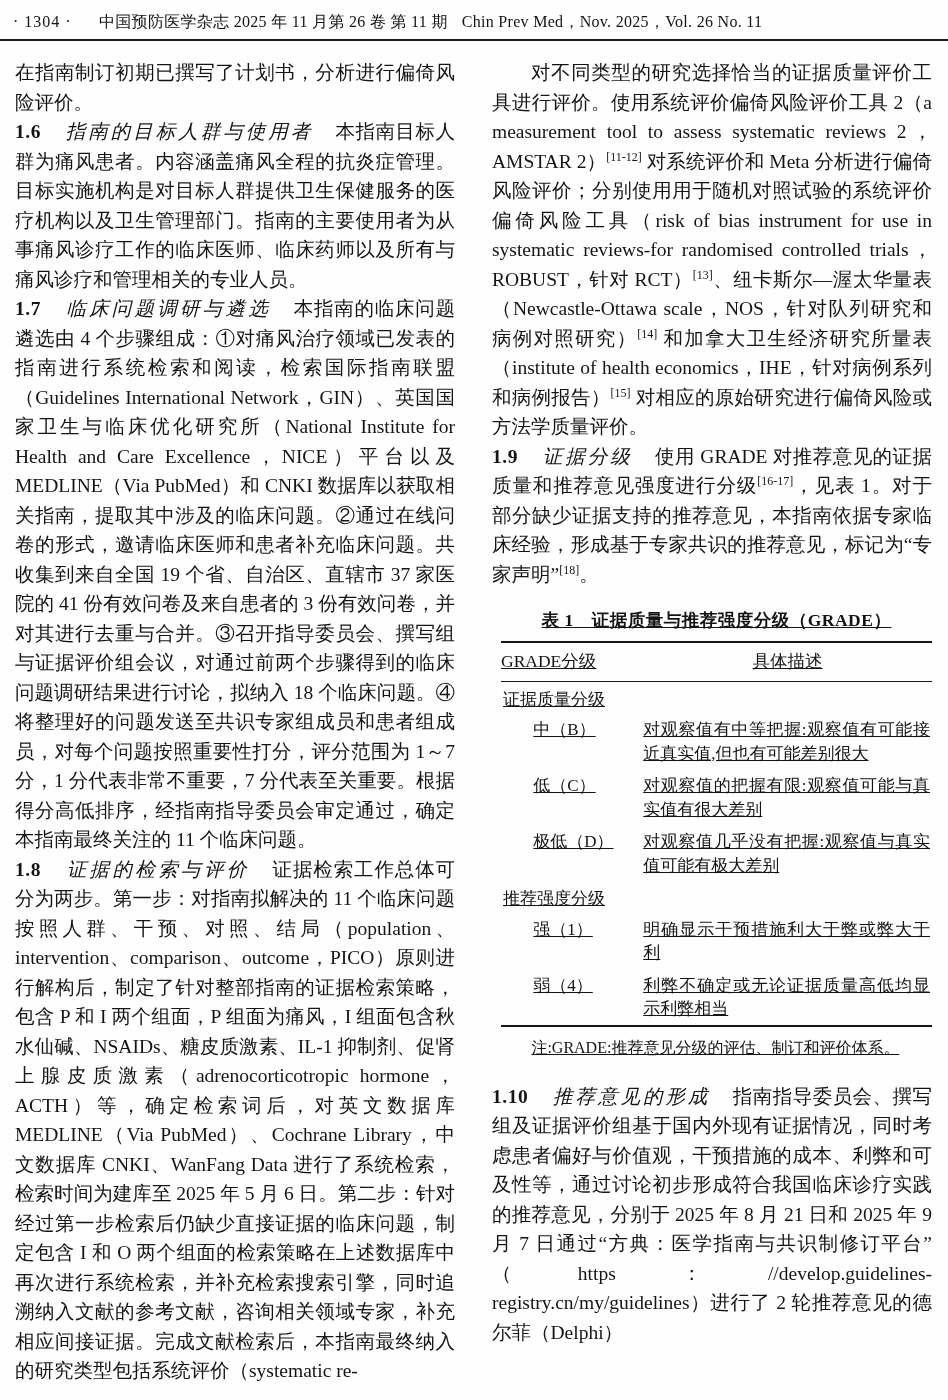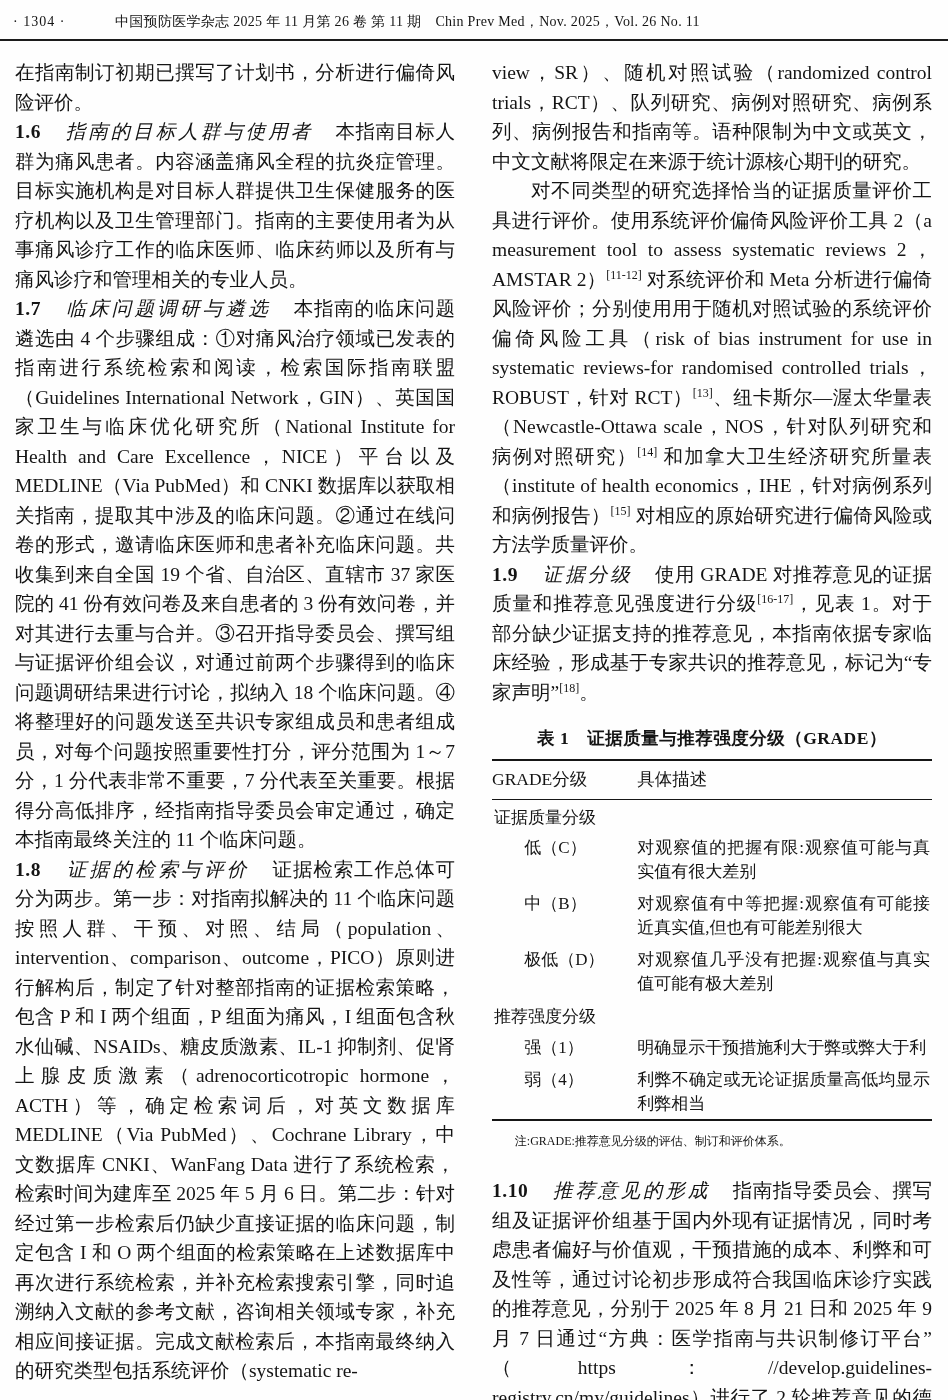--- a/index.html
+++ b/index.html
@@ -6,21 +6,21 @@
   .page{
     width:948px;height:1400px;margin:0 auto;background:#fefefe;color:#141414;
     font-family:"Liberation Serif","DejaVu Serif",serif;
     box-sizing:border-box;overflow:hidden;position:relative;
   }
   
   .page-header{
     display:flex;align-items:baseline;
     padding:12px 13px 7px 13px;margin:0 0 0 0;
     border-bottom:2px solid #1c1c1c;
-    font-size:14px;line-height:20px;white-space:nowrap;gap:16px;
+    font-size:16px;line-height:20px;white-space:nowrap;
   }
   .pageno{width:86px;letter-spacing:1px;}
   .jline{flex:1;text-align:left;letter-spacing:0.3px;}
   .jline-en{margin-left:14px;}
   
   .columns{
     display:flex;gap:37px;
     padding:17px 13px 0 15px;
   }
   .col{
@@ -43,26 +43,26 @@
     width:100%;border-collapse:collapse;
     font-size:17px;line-height:23.5px;
     border-top:2.5px solid #161616;border-bottom:2.5px solid #161616;
   }
   table.grade-table th{
     font-weight:normal;font-size:17.5px;
     border-bottom:1.5px solid #161616;
     padding:7px 0 7px 0;
   }
   th.c1{text-align:left;width:33%;padding-left:2px;}
-  th.c2{}
+  th.c2{text-align:center;}
   tr.section-row td{padding:6px 0 2px 2px;}
   td.lbl{padding:5px 0 4px 1.9em;vertical-align:top;}
   td.desc{padding:5px 2px 4px 0;vertical-align:top;text-align:justify;}
   .table-note{
-    font-size:12px;line-height:21px;
+    font-size:16px;line-height:21px;
     margin:10px 0 24px 0;padding-left:1.9em;
   }
 </style>
 </head>
 <body>
 
 <div class="page">
 
   <header class="page-header">
     <span class="pageno">· 1304 ·</span>
@@ -76,47 +76,46 @@
 
     <div class="col" id="col-left">
         <p class="para"><span>在指南制订初期已撰写了计划书，分析进行偏倚风险评价。</span></p>
         <p class="para"><span class="run-num">1.6</span><span class="run-kai">　指南的目标人群与使用者　</span><span>本指南目标人群为痛风患者。内容涵盖痛风全程的抗炎症管理。目标实施机构是对目标人群提供卫生保健服务的医疗机构以及卫生管理部门。指南的主要使用者为从事痛风诊疗工作的临床医师、临床药师以及所有与痛风诊疗和管理相关的专业人员。</span></p>
         <p class="para"><span class="run-num">1.7</span><span class="run-kai">　临床问题调研与遴选　</span><span>本指南的临床问题遴选由 4 个步骤组成：①对痛风治疗领域已发表的指南进行系统检索和阅读，检索国际指南联盟（Guidelines International Network，GIN）、英国国家卫生与临床优化研究所（National Institute for Health and Care Excellence，NICE）平台以及MEDLINE（Via PubMed）和 CNKI 数据库以获取相关指南，提取其中涉及的临床问题。②通过在线问卷的形式，邀请临床医师和患者补充临床问题。共收集到来自全国 19 个省、自治区、直辖市 37 家医院的 41 份有效问卷及来自患者的 3 份有效问卷，并对其进行去重与合并。③召开指导委员会、撰写组与证据评价组会议，对通过前两个步骤得到的临床问题调研结果进行讨论，拟纳入 18 个临床问题。④将整理好的问题发送至共识专家组成员和患者组成员，对每个问题按照重要性打分，评分范围为 1～7 分，1 分代表非常不重要，7 分代表至关重要。根据得分高低排序，经指南指导委员会审定通过，确定本指南最终关注的 11 个临床问题。</span></p>
         <p class="para"><span class="run-num">1.8</span><span class="run-kai">　证据的检索与评价　</span><span>证据检索工作总体可分为两步。第一步：对指南拟解决的 11 个临床问题按照人群、干预、对照、结局（population、intervention、comparison、outcome，PICO）原则进行解构后，制定了针对整部指南的证据检索策略，包含 P 和 I 两个组面，P 组面为痛风，I 组面包含秋水仙碱、NSAIDs、糖皮质激素、IL-1 抑制剂、促肾上腺皮质激素（adrenocorticotropic hormone，ACTH）等，确定检索词后，对英文数据库MEDLINE（Via PubMed）、Cochrane Library，中文数据库 CNKI、WanFang Data 进行了系统检索，检索时间为建库至 2025 年 5 月 6 日。第二步：针对经过第一步检索后仍缺少直接证据的临床问题，制定包含 I 和 O 两个组面的检索策略在上述数据库中再次进行系统检索，并补充检索搜索引擎，同时追溯纳入文献的参考文献，咨询相关领域专家，补充相应间接证据。完成文献检索后，本指南最终纳入的研究类型包括系统评价（systematic re-</span></p>
       </div>
 
     <div class="col" id="col-right">
       <div id="right-before">
-          <p class="para"><span>view，SR）、随机对照试验（randomized control trials，RCT）、队列研究、病例对照研究、病例系列、病例报告和指南等。语种限制为中文或英文，中文文献将限定在来源于统计源核心期刊的研究。</span></p>
           <p class="para indent"><span>对不同类型的研究选择恰当的证据质量评价工具进行评价。使用系统评价偏倚风险评价工具 2（a measurement tool to assess systematic reviews 2，AMSTAR 2）</span><sup class="run-sup">[11-12]</sup><span> 对系统评价和 Meta 分析进行偏倚风险评价；分别使用用于随机对照试验的系统评价偏倚风险工具（risk of bias instrument for use in systematic reviews-for randomised controlled trials，ROBUST，针对 RCT）</span><sup class="run-sup">[13]</sup><span>、纽卡斯尔—渥太华量表（Newcastle-Ottawa scale，NOS，针对队列研究和病例对照研究）</span><sup class="run-sup">[14]</sup><span> 和加拿大卫生经济研究所量表（institute of health economics，IHE，针对病例系列和病例报告）</span><sup class="run-sup">[15]</sup><span> 对相应的原始研究进行偏倚风险或方法学质量评价。</span></p>
           <p class="para"><span class="run-num">1.9</span><span class="run-kai">　证据分级　</span><span>使用 GRADE 对推荐意见的证据质量和推荐意见强度进行分级</span><sup class="run-sup">[16-17]</sup><span>，见表 1。对于部分缺少证据支持的推荐意见，本指南依据专家临床经验，形成基于专家共识的推荐意见，标记为“专家声明”</span><sup class="run-sup">[18]</sup><span>。</span></p>
         </div>
 
-      <figure class="table-block" style="margin-left:0;margin-right:0;">
+      <figure class="table-block" style="margin-left:9px;margin-right:0;text-decoration:underline;">
         <div class="table-title">
           <b>表 1</b><span>　证据质量与推荐强度分级（GRADE）</span>
         </div>
         <table class="grade-table">
           <thead>
             <tr>
               <th class="c1">GRADE分级</th>
               <th class="c2">具体描述</th>
             </tr>
           </thead>
           <tbody>
             <tr class="section-row">
               <td colspan="2">证据质量分级</td>
             </tr>
             <tr>
+              <td class="lbl">中（B）</td>
+              <td class="desc">对观察值有中等把握:观察值有可能接近真实值,但也有可能差别很大</td>
+            </tr>
+            <tr>
               <td class="lbl">低（C）</td>
               <td class="desc">对观察值的把握有限:观察值可能与真实值有很大差别</td>
-            </tr>
-            <tr>
-              <td class="lbl">中（B）</td>
-              <td class="desc">对观察值有中等把握:观察值有可能接近真实值,但也有可能差别很大</td>
             </tr>
             <tr>
               <td class="lbl">极低（D）</td>
               <td class="desc">对观察值几乎没有把握:观察值与真实值可能有极大差别</td>
             </tr>
             <tr class="section-row">
               <td colspan="2">推荐强度分级</td>
             </tr>
             <tr>
               <td class="lbl">强（1）</td>

